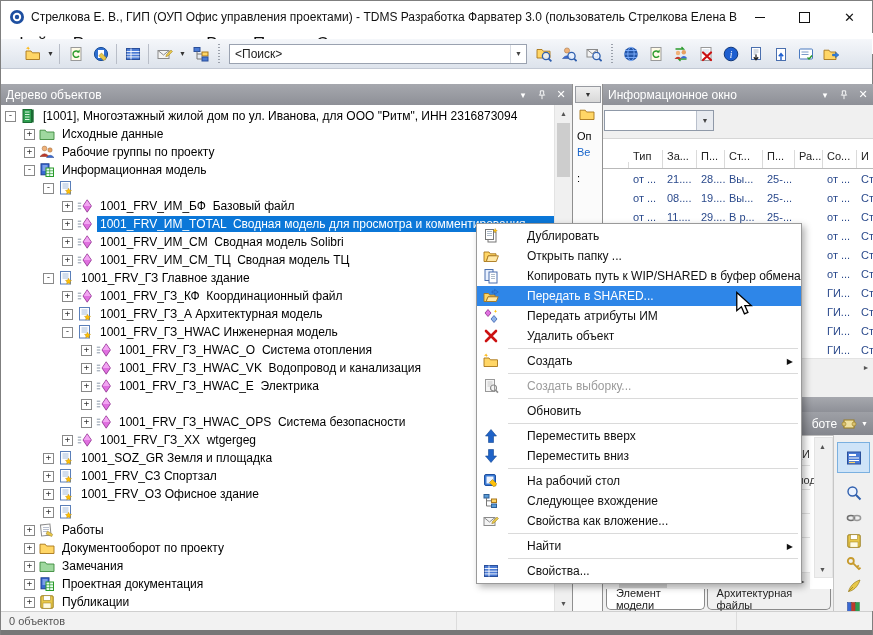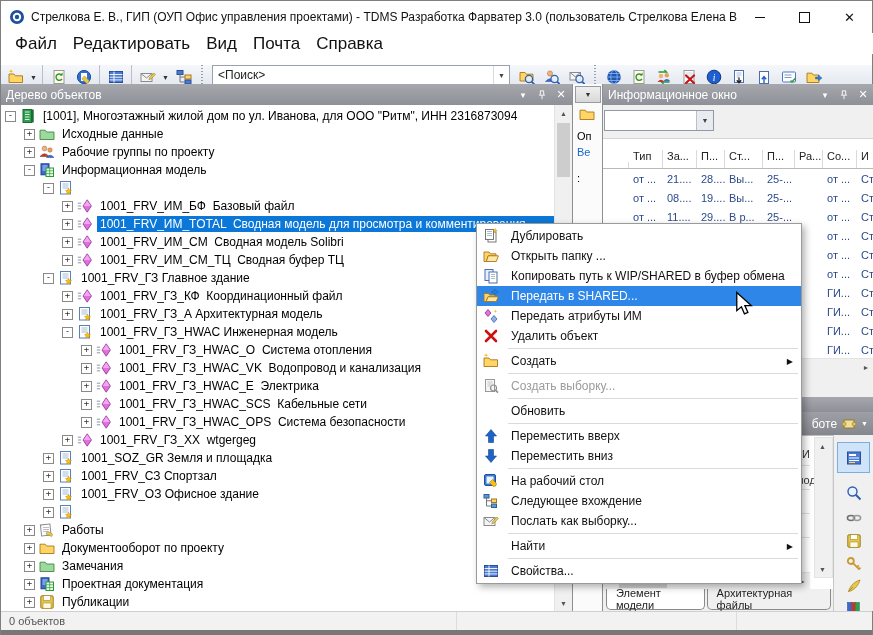--- a/index.html
+++ b/index.html
@@ -14,22 +14,22 @@
   #apptitle{font-size:12px;color:#111;margin-left:6px;white-space:nowrap;overflow:hidden;}
   .wbtn{width:45px;height:31px;display:flex;align-items:center;justify-content:center;color:#111;}
   #winbtns{margin-left:auto;display:flex;}
   .mini-bar{width:10px;height:1px;background:#111;display:block;}
   .maxi-box{width:9px;height:9px;border:1px solid #111;display:block;}
   .close-x{font-size:13px;line-height:13px;}
   
   #menubar{left:0;top:32px;width:100%;height:21px;display:flex;align-items:center;padding-left:6px;background:#fff;}
   .menu-item{font-size:17px;color:#111;padding:2px 8px;}
   
-  #toolbar{left:0;top:64px;width:100%;height:30px;display:flex;align-items:flex-start;
-    background:linear-gradient(#f5f7fa,#dde3ec);border-bottom:1px solid #c3c9d4;padding-left:2px;box-sizing:border-box;}
+  #toolbar{left:0;top:38px;width:100%;height:30px;display:flex;align-items:center;
+    background:linear-gradient(#f5f7fa,#dde3ec);border-bottom:1px solid #c3c9d4;padding-left:19px;box-sizing:border-box;}
   .tb-btn{width:25px;height:24px;display:flex;align-items:center;justify-content:center;border-radius:2px;}
   .tb-dd{width:11px;height:24px;display:flex;align-items:center;justify-content:center;font-size:7px;color:#333;}
   .tb-sep{width:1px;height:20px;background:#b9bec8;margin:0 3px;flex:none;}
   .tb-grip{width:6px;height:20px;margin:0 3px;flex:none;
     background:repeating-linear-gradient(#9aa0aa 0 1px,transparent 1px 3px);background-size:2px 100%;background-repeat:no-repeat;background-position:2px 0;}
   .combo{width:298px;height:20px;background:#fff;border:1px solid #9aa2b0;display:flex;align-items:center;
     font-size:12px;color:#222;padding-left:5px;box-sizing:border-box;margin:0 4px;}
   .combo .dd{margin-left:auto;width:15px;height:100%;display:flex;align-items:center;justify-content:center;font-size:7px;color:#444;border-left:1px solid #d7dbe2;}
   
   .cap{height:21px;background:linear-gradient(#a6a8ae,#8e9097);display:flex;align-items:center;
@@ -83,21 +83,21 @@
   
   #statusbar{left:0;top:610px;width:100%;height:19px;background:#f2f2f2;border-top:1px solid #cfcfcf;
     display:flex;align-items:center;font-size:11px;color:#555;padding-left:8px;box-sizing:border-box;}
   .st-sep{position:absolute;top:611px;height:18px;width:1px;background:#dcdcdc;}
   #bottomedge{left:0;top:629px;width:100%;height:6px;background:#777;}
   
   #ctx{left:475px;top:222px;width:326px;background:#fff;border:1px solid #9a9a9a;
     box-shadow:3px 3px 7px rgba(0,0,0,.3);padding:2px 0;z-index:50;box-sizing:border-box;}
   .mi{height:20px;display:flex;align-items:center;font-size:12px;color:#111;padding-right:4px;}
   .mi .gut{width:28px;height:100%;display:flex;align-items:center;justify-content:center;flex:none;}
-  .mi .mlabel{margin-left:6px;white-space:nowrap;}
+  .mi .mlabel{margin-left:22px;white-space:nowrap;}
   .mi .sub{margin-left:auto;font-size:8px;color:#111;padding-right:4px;}
   .mi.hl{background:#2e86e8;color:#fff;}
   .mi.disabled{color:#9b9b9b;}
   .msep{height:1px;background:#dadada;margin:2px 3px 2px 31px;}
   #cursor{left:734px;top:290px;width:18px;height:26px;z-index:60;}
 </style>
 </head>
 <body>
 
 <div id="win">
@@ -359,21 +359,21 @@
             </svg></span><span class="lbl sel">1001_FRV_ИМ_TOTAL  Сводная модель для просмотра и комментирования</span></div>
         <div class="trow" style="padding-left: 61px;"><span class="exp">+</span><span class="icon"><svg viewBox="0 0 16 16">
               <path d="M0.8 5.2h3.4M0.8 8h3.4M0.8 10.8h3.4" stroke="#8a98a8" stroke-width="1"></path>
               <path d="M10.2 1.8L14.4 8l-4.2 6.2L6 8z" fill="#e070e0" stroke="#8c2d8c" stroke-width="0.8"></path>
               <path d="M10.2 2.6L13.8 8H6.6z" fill="#f2a6f2"></path>
             </svg></span><span class="lbl">1001_FRV_ИМ_СМ  Сводная модель Solibri</span></div>
         <div class="trow" style="padding-left: 61px;"><span class="exp">+</span><span class="icon"><svg viewBox="0 0 16 16">
               <path d="M0.8 5.2h3.4M0.8 8h3.4M0.8 10.8h3.4" stroke="#8a98a8" stroke-width="1"></path>
               <path d="M10.2 1.8L14.4 8l-4.2 6.2L6 8z" fill="#e070e0" stroke="#8c2d8c" stroke-width="0.8"></path>
               <path d="M10.2 2.6L13.8 8H6.6z" fill="#f2a6f2"></path>
-            </svg></span><span class="lbl">1001_FRV_ИМ_СМ_ТЦ  Сводная буфер ТЦ</span></div>
+            </svg></span><span class="lbl">1001_FRV_ИМ_СМ_ТЦ  Сводная модель ТЦ</span></div>
         <div class="trow" style="padding-left: 42px;"><span class="exp">-</span><span class="icon"><svg viewBox="0 0 16 16">
               <rect x="2.5" y="1.5" width="10" height="12.5" fill="#fff" stroke="#5b7fb9"></rect>
               <path d="M4.5 4h6M4.5 6h6M4.5 8h6" stroke="#9ab4d8" stroke-width="0.9"></path>
               <path d="M10.5 8.2l.9 1.9 2.1.3-1.5 1.5.3 2.1-1.8-1-1.8 1 .3-2.1-1.5-1.5 2.1-.3z" fill="#ffc107" stroke="#b8860b" stroke-width="0.4"></path>
             </svg></span><span class="lbl">1001_FRV_ГЗ Главное здание</span></div>
         <div class="trow" style="padding-left: 61px;"><span class="exp">+</span><span class="icon"><svg viewBox="0 0 16 16">
               <path d="M0.8 5.2h3.4M0.8 8h3.4M0.8 10.8h3.4" stroke="#8a98a8" stroke-width="1"></path>
               <path d="M10.2 1.8L14.4 8l-4.2 6.2L6 8z" fill="#e070e0" stroke="#8c2d8c" stroke-width="0.8"></path>
               <path d="M10.2 2.6L13.8 8H6.6z" fill="#f2a6f2"></path>
             </svg></span><span class="lbl">1001_FRV_ГЗ_КФ  Координационный файл</span></div>
@@ -399,21 +399,21 @@
             </svg></span><span class="lbl">1001_FRV_ГЗ_HWAC_VK  Водопровод и канализация</span></div>
         <div class="trow" style="padding-left: 80px;"><span class="exp">+</span><span class="icon"><svg viewBox="0 0 16 16">
               <path d="M0.8 5.2h3.4M0.8 8h3.4M0.8 10.8h3.4" stroke="#8a98a8" stroke-width="1"></path>
               <path d="M10.2 1.8L14.4 8l-4.2 6.2L6 8z" fill="#e070e0" stroke="#8c2d8c" stroke-width="0.8"></path>
               <path d="M10.2 2.6L13.8 8H6.6z" fill="#f2a6f2"></path>
             </svg></span><span class="lbl">1001_FRV_ГЗ_HWAC_Е  Электрика</span></div>
         <div class="trow" style="padding-left: 80px;"><span class="exp">+</span><span class="icon"><svg viewBox="0 0 16 16">
               <path d="M0.8 5.2h3.4M0.8 8h3.4M0.8 10.8h3.4" stroke="#8a98a8" stroke-width="1"></path>
               <path d="M10.2 1.8L14.4 8l-4.2 6.2L6 8z" fill="#e070e0" stroke="#8c2d8c" stroke-width="0.8"></path>
               <path d="M10.2 2.6L13.8 8H6.6z" fill="#f2a6f2"></path>
-            </svg></span><span class="lbl">1001_FRV_ГЗ_HWAC_SCS  Кабельные сети</span></div>
+            </svg></span></div>
         <div class="trow" style="padding-left: 80px;"><span class="exp">+</span><span class="icon"><svg viewBox="0 0 16 16">
               <path d="M0.8 5.2h3.4M0.8 8h3.4M0.8 10.8h3.4" stroke="#8a98a8" stroke-width="1"></path>
               <path d="M10.2 1.8L14.4 8l-4.2 6.2L6 8z" fill="#e070e0" stroke="#8c2d8c" stroke-width="0.8"></path>
               <path d="M10.2 2.6L13.8 8H6.6z" fill="#f2a6f2"></path>
             </svg></span><span class="lbl">1001_FRV_ГЗ_HWAC_OPS  Система безопасности</span></div>
         <div class="trow" style="padding-left: 61px;"><span class="exp">+</span><span class="icon"><svg viewBox="0 0 16 16">
               <path d="M0.8 5.2h3.4M0.8 8h3.4M0.8 10.8h3.4" stroke="#8a98a8" stroke-width="1"></path>
               <path d="M10.2 1.8L14.4 8l-4.2 6.2L6 8z" fill="#e070e0" stroke="#8c2d8c" stroke-width="0.8"></path>
               <path d="M10.2 2.6L13.8 8H6.6z" fill="#f2a6f2"></path>
             </svg></span><span class="lbl">1001_FRV_ГЗ_ХХ  wtgergeg</span></div>
@@ -898,21 +898,21 @@
       <div class="mi">
         <span class="gut">
           <span class="icon">
             <svg viewBox="0 0 16 16">
               <rect x="1" y="4.5" width="11" height="8" fill="#f4f4f4" stroke="#8a8a8a"></rect>
               <path d="M1 4.5l5.5 4.5L12 4.5" fill="none" stroke="#8a8a8a"></path>
               <path d="M9.5 8.5L14 4l1.5 1.5L11 10l-2.2.7z" fill="#e8c84a" stroke="#9a7d1e" stroke-width="0.5"></path>
             </svg>
           </span>
         </span>
-        <span class="mlabel">Послать как выборку...</span>
+        <span class="mlabel">Свойства как вложение...</span>
       </div>
       <div class="msep"></div>
       <div class="mi">
         <span class="gut"></span>
         <span class="mlabel">Найти</span>
         <span class="sub">▶</span>
       </div>
       <div class="msep"></div>
       <div class="mi">
         <span class="gut">

